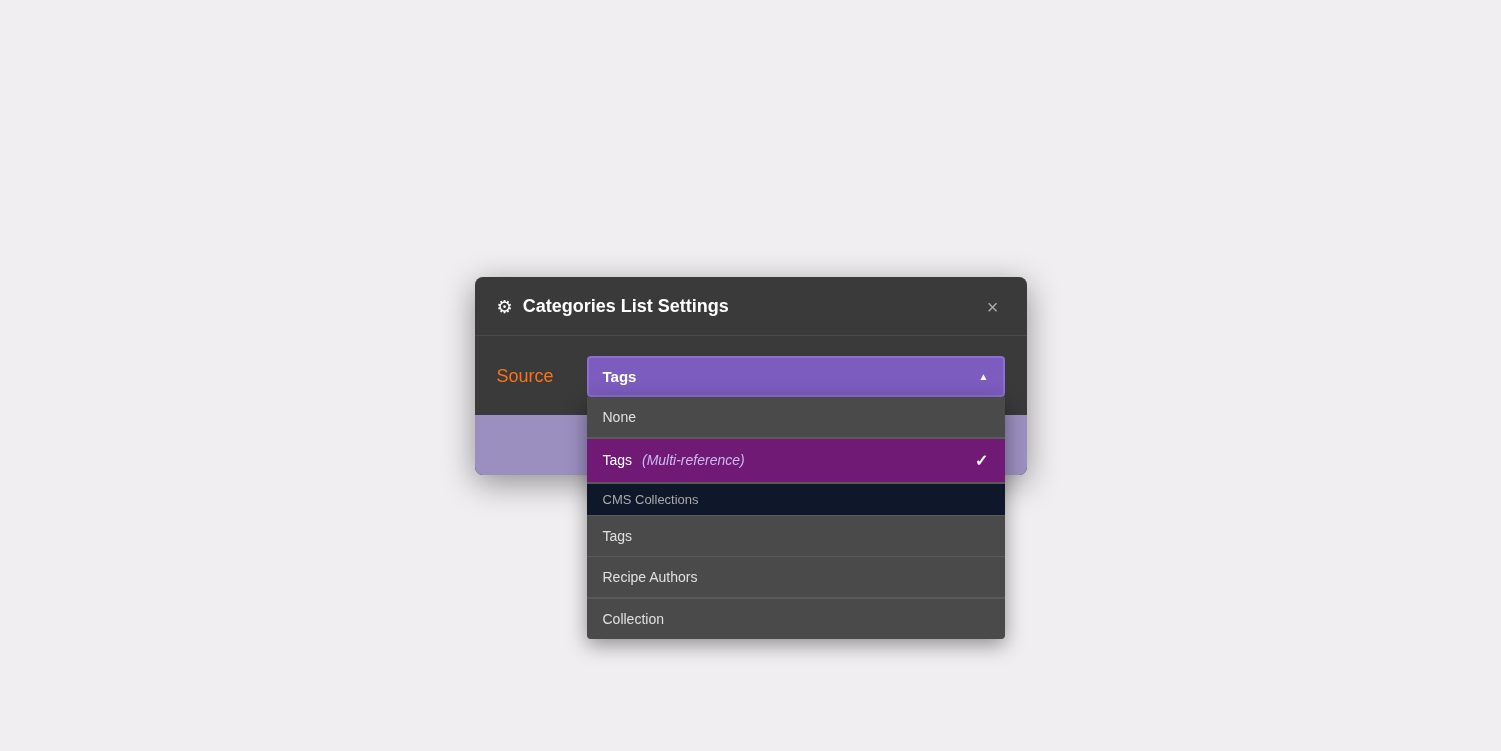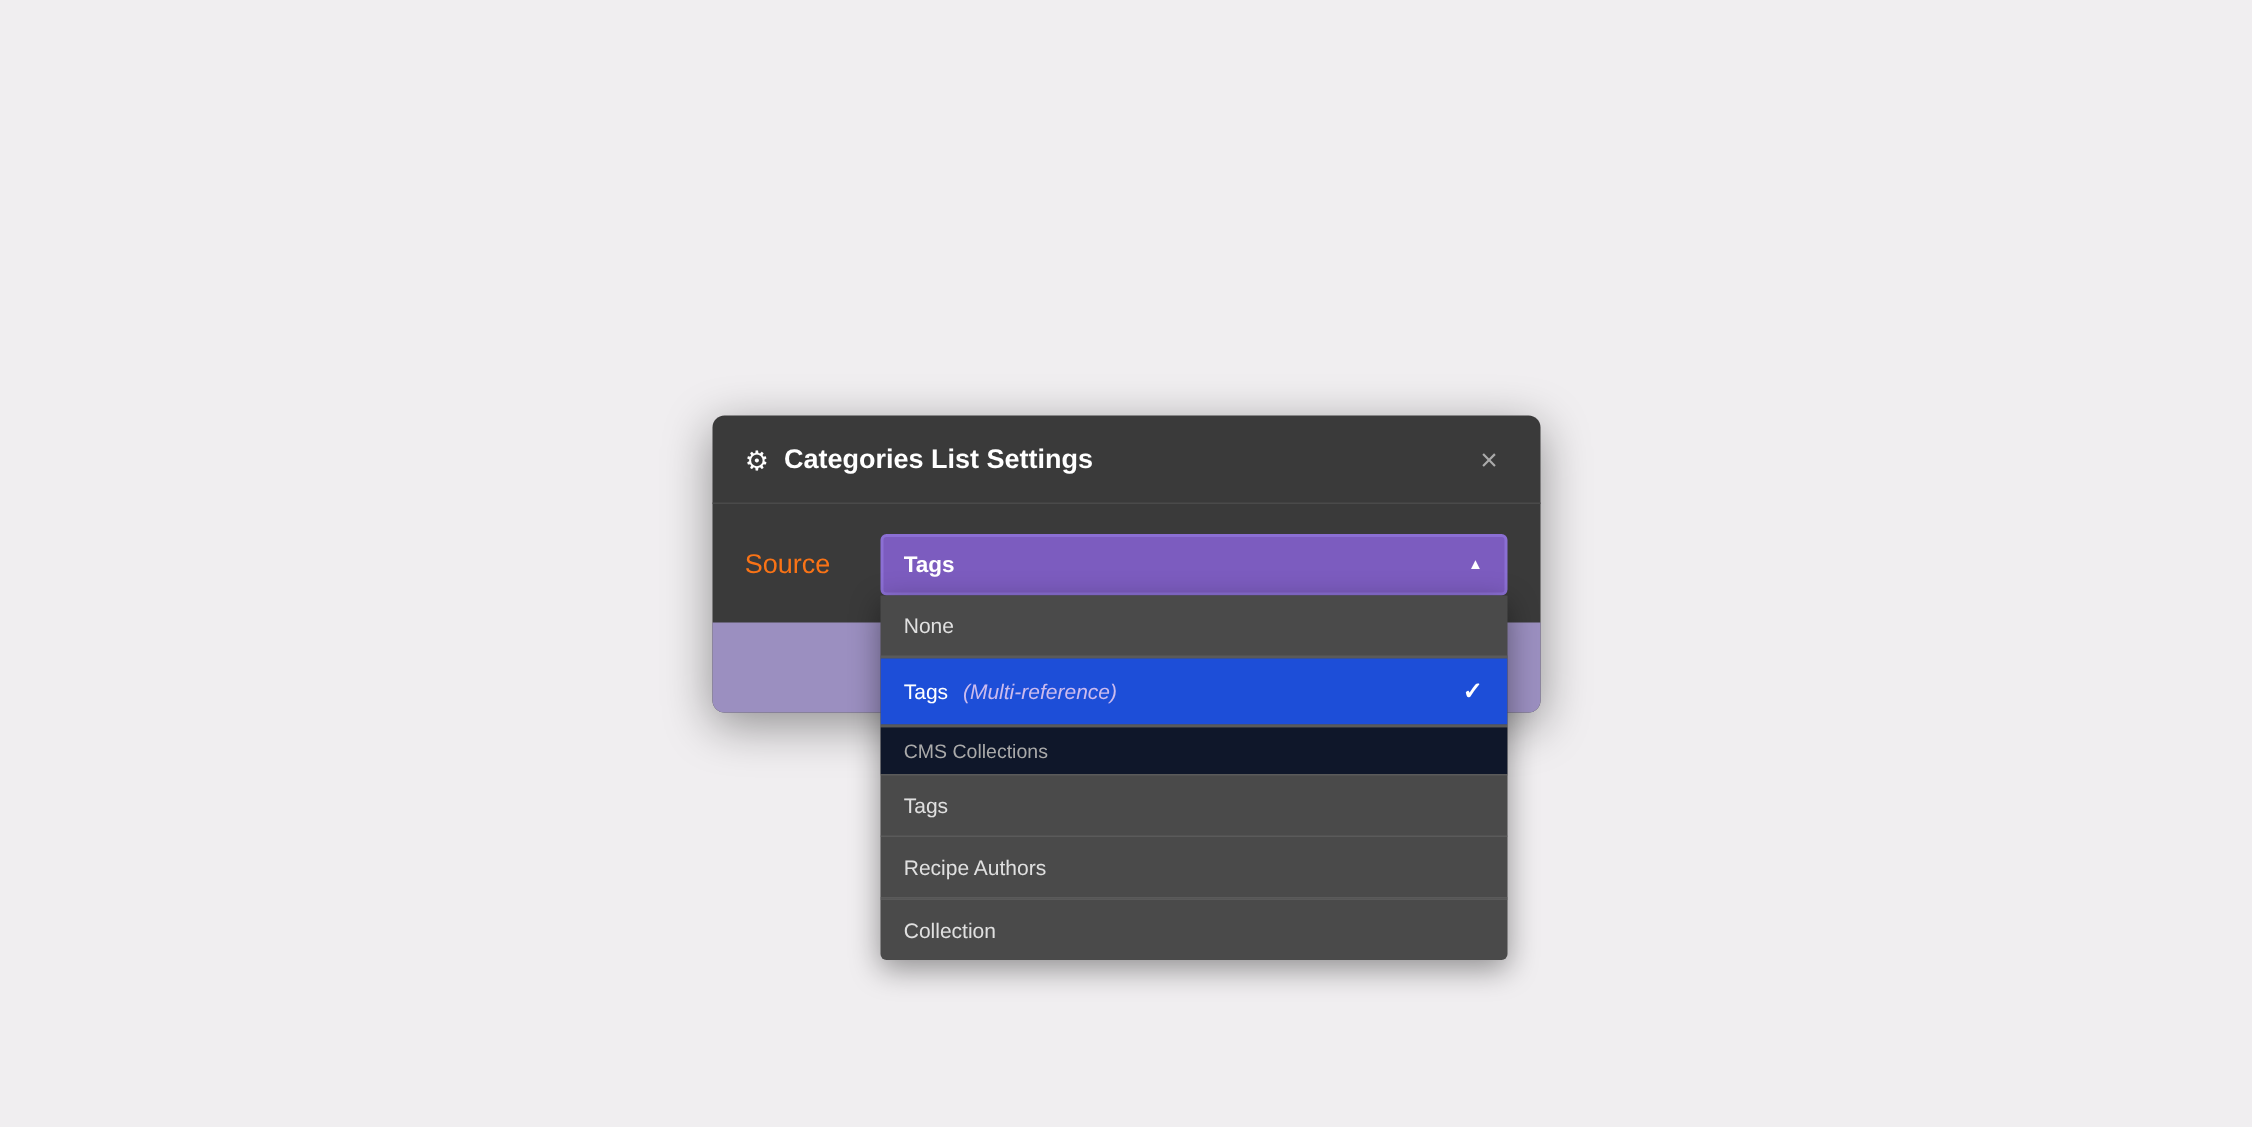--- a/index.html
+++ b/index.html
@@ -117,21 +117,21 @@
       padding: 12px 16px;
       color: #e0e0e0;
       font-size: 14px;
       cursor: pointer;
       display: flex;
       align-items: center;
       justify-content: space-between;
     }
 
     .dropdown-item.selected {
-      background-color: #1d4ed8;
+      background-color: #701a75;
       color: #ffffff;
     }
 
     .dropdown-item.section-header {
       background-color: #0f172a;
       color: #aaaaaa;
       font-size: 13px;
       padding: 8px 16px;
       cursor: default;
     }

